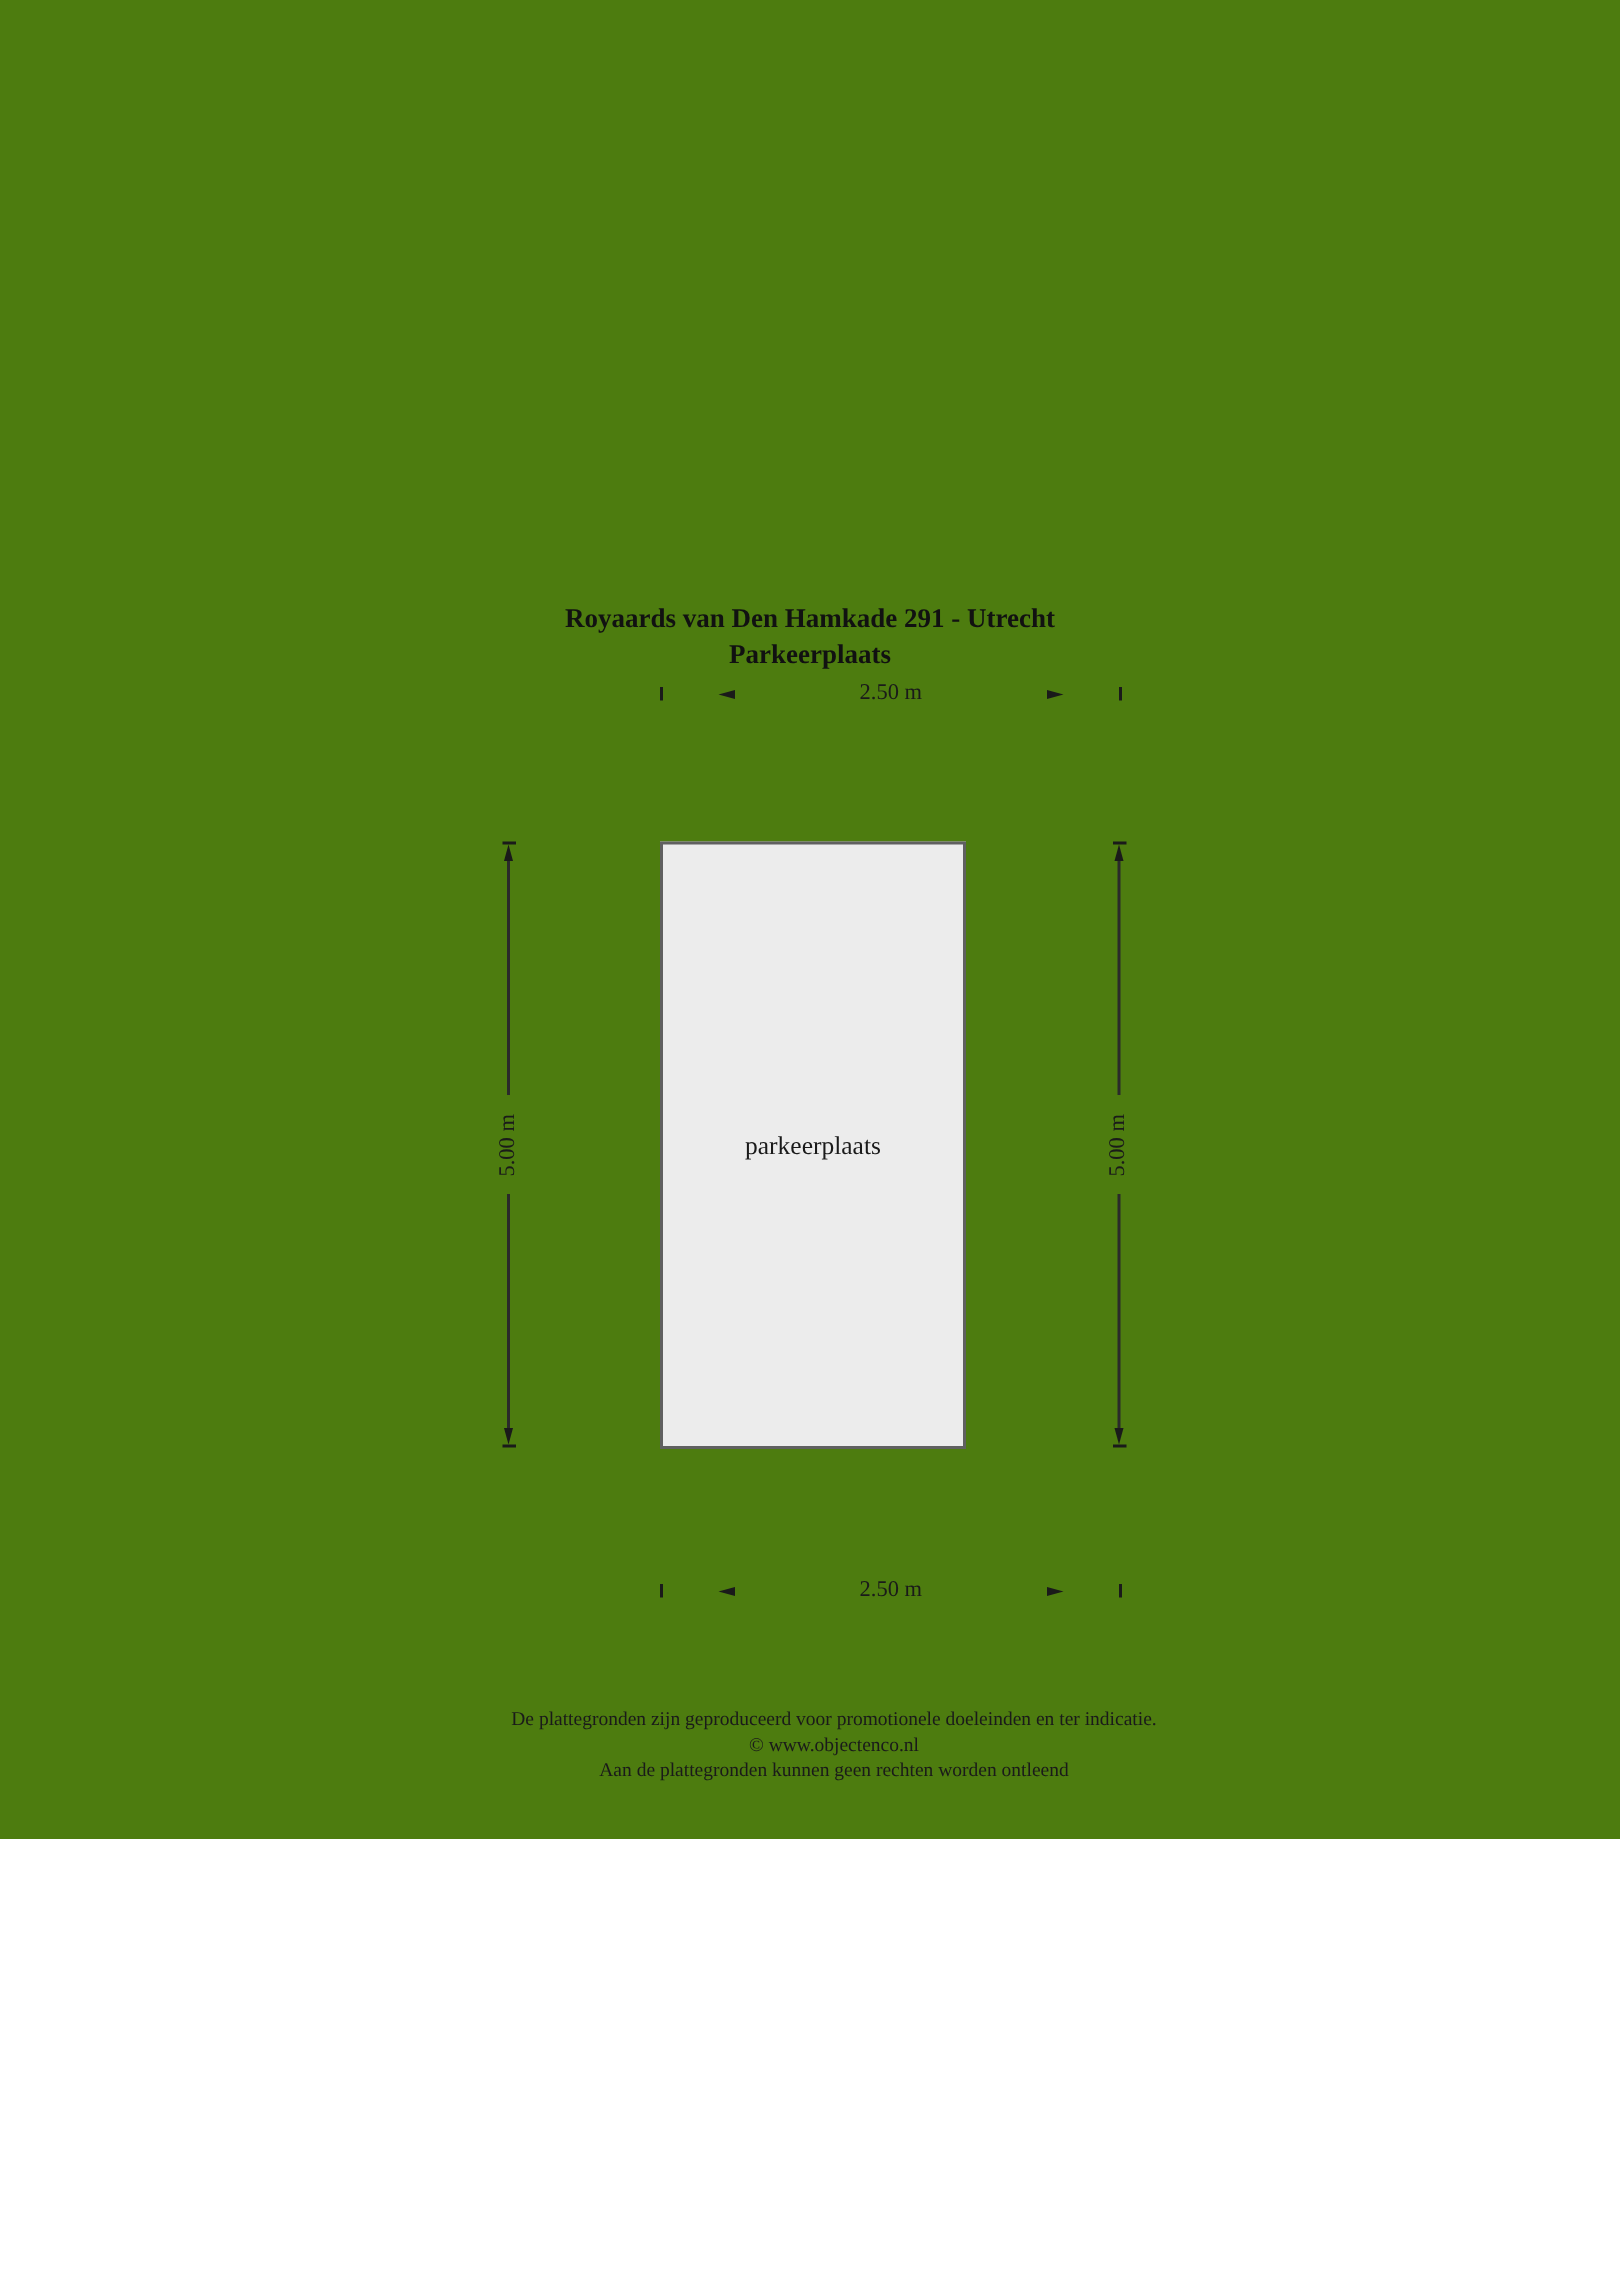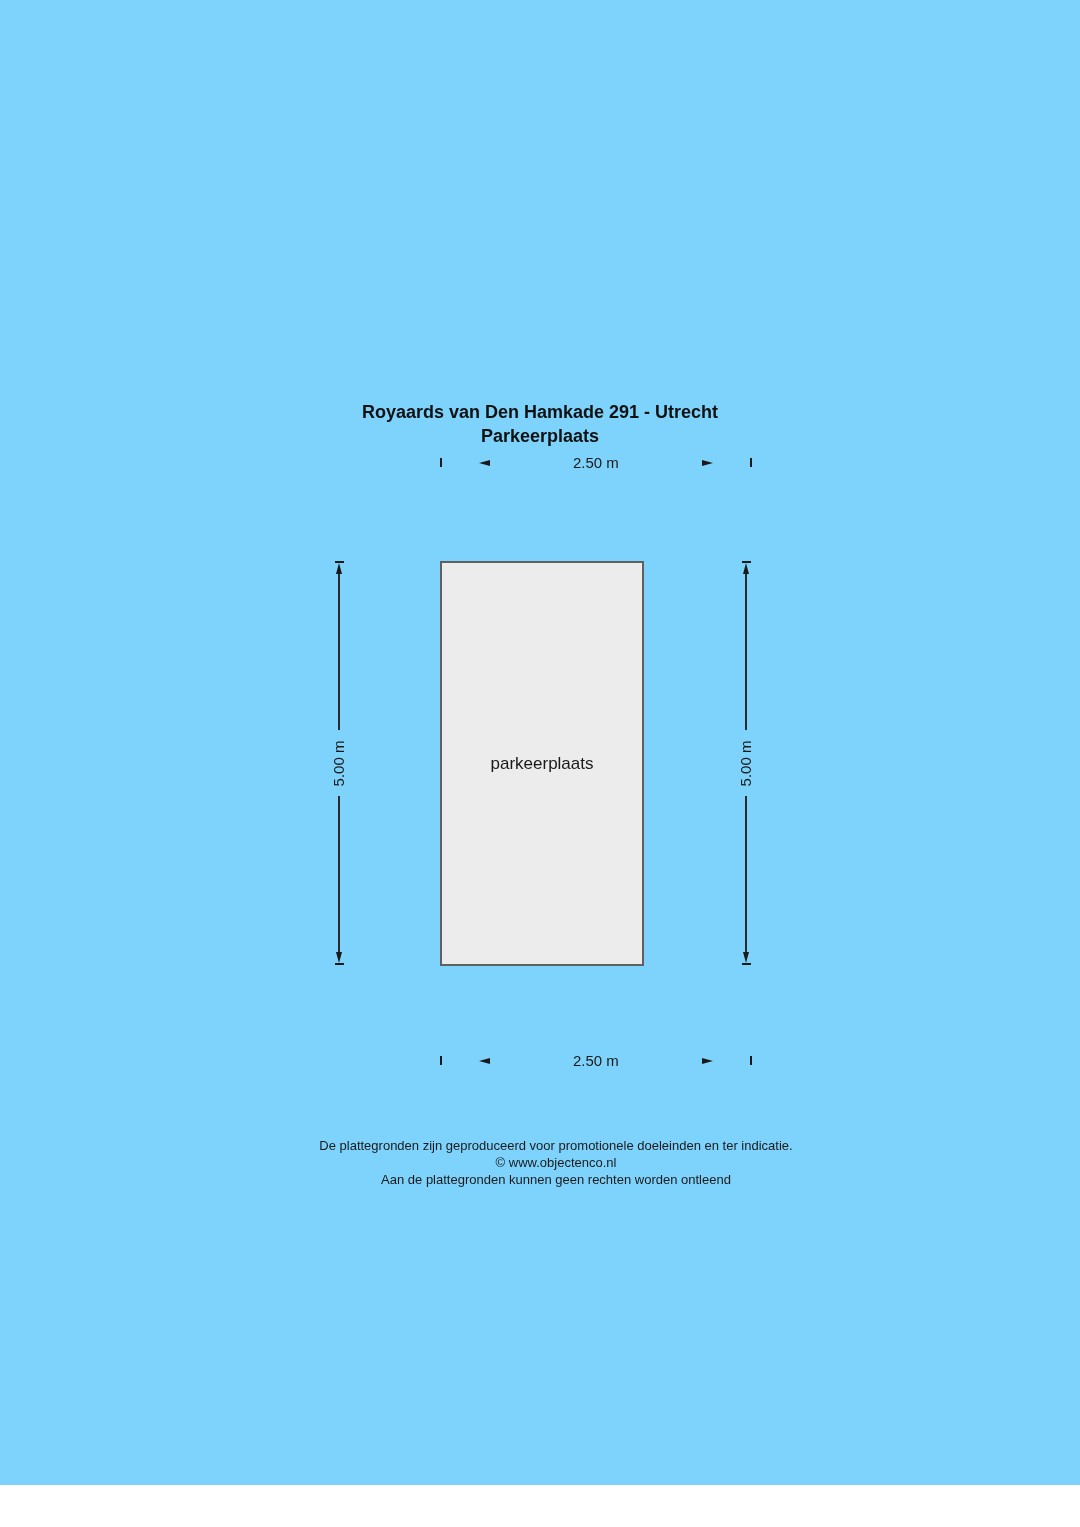--- a/index.html
+++ b/index.html
@@ -1,21 +1,21 @@
 <!DOCTYPE html>
 <html><head>
 <meta charset="utf-8">
 <style>
   html, body { margin: 0; padding: 0; background: #ffffff; }
   .page {
     position: relative;
     width: 1080px;
-    height: 1485px;
-    background: #7dd3fc;
-    font-family: Liberation Sans, sans-serif;
+    height: 1226px;
+    background: #4d7c0f;
+    font-family: Liberation Serif, serif;
     color: #1a1a1a;
     overflow: hidden;
   }
 
   
   .title-block {
     position: absolute;
     top: 400px;
     left: 0;
     width: 1080px;

